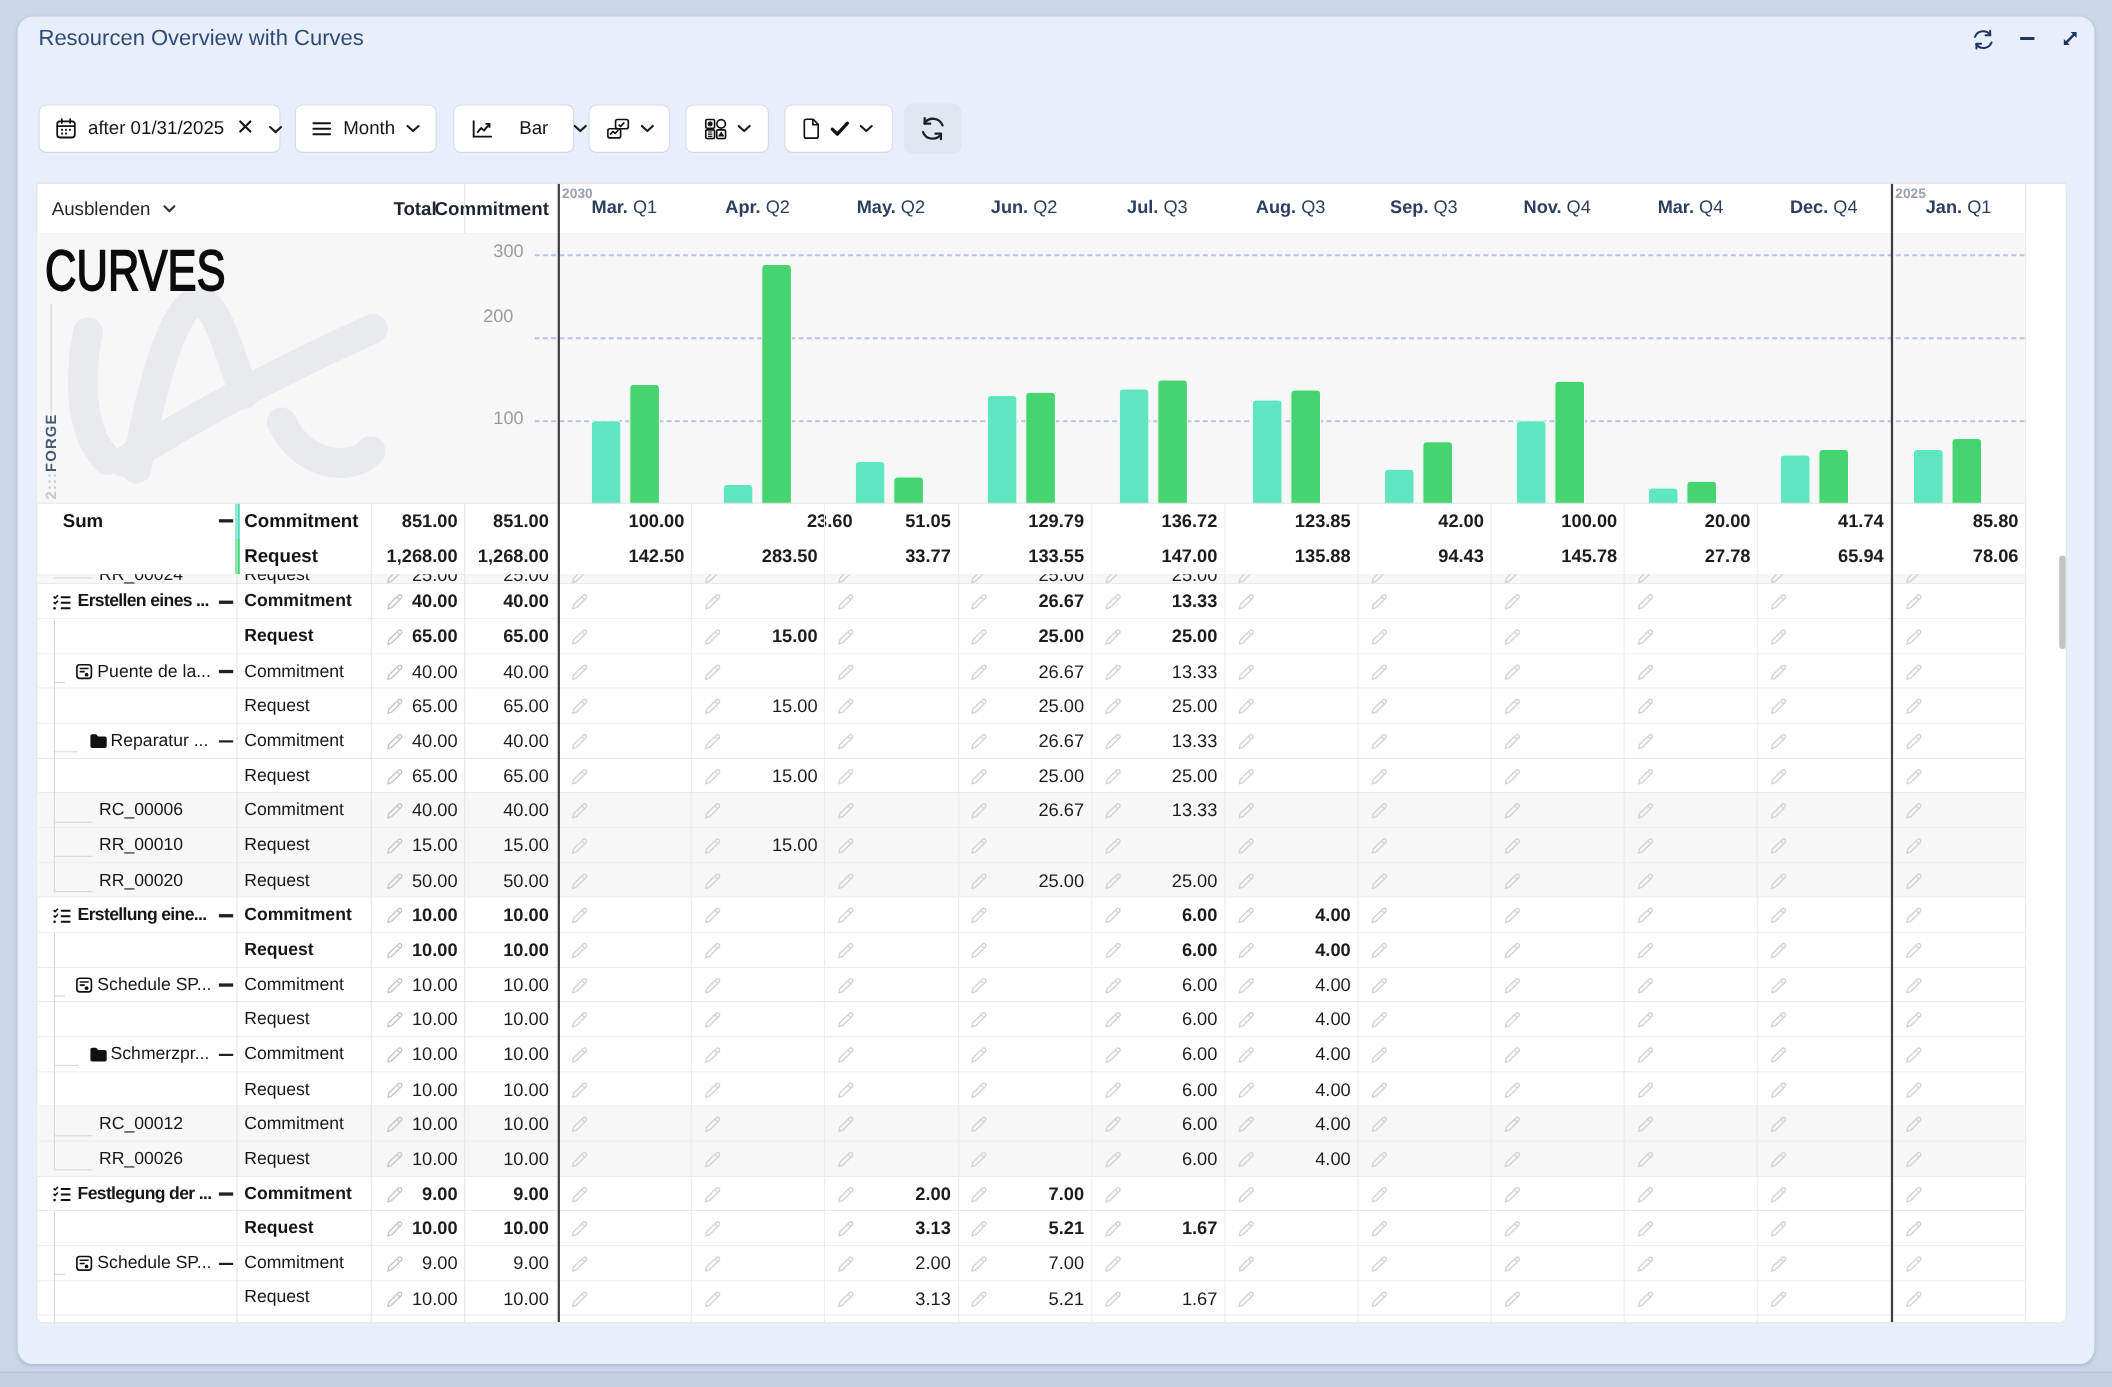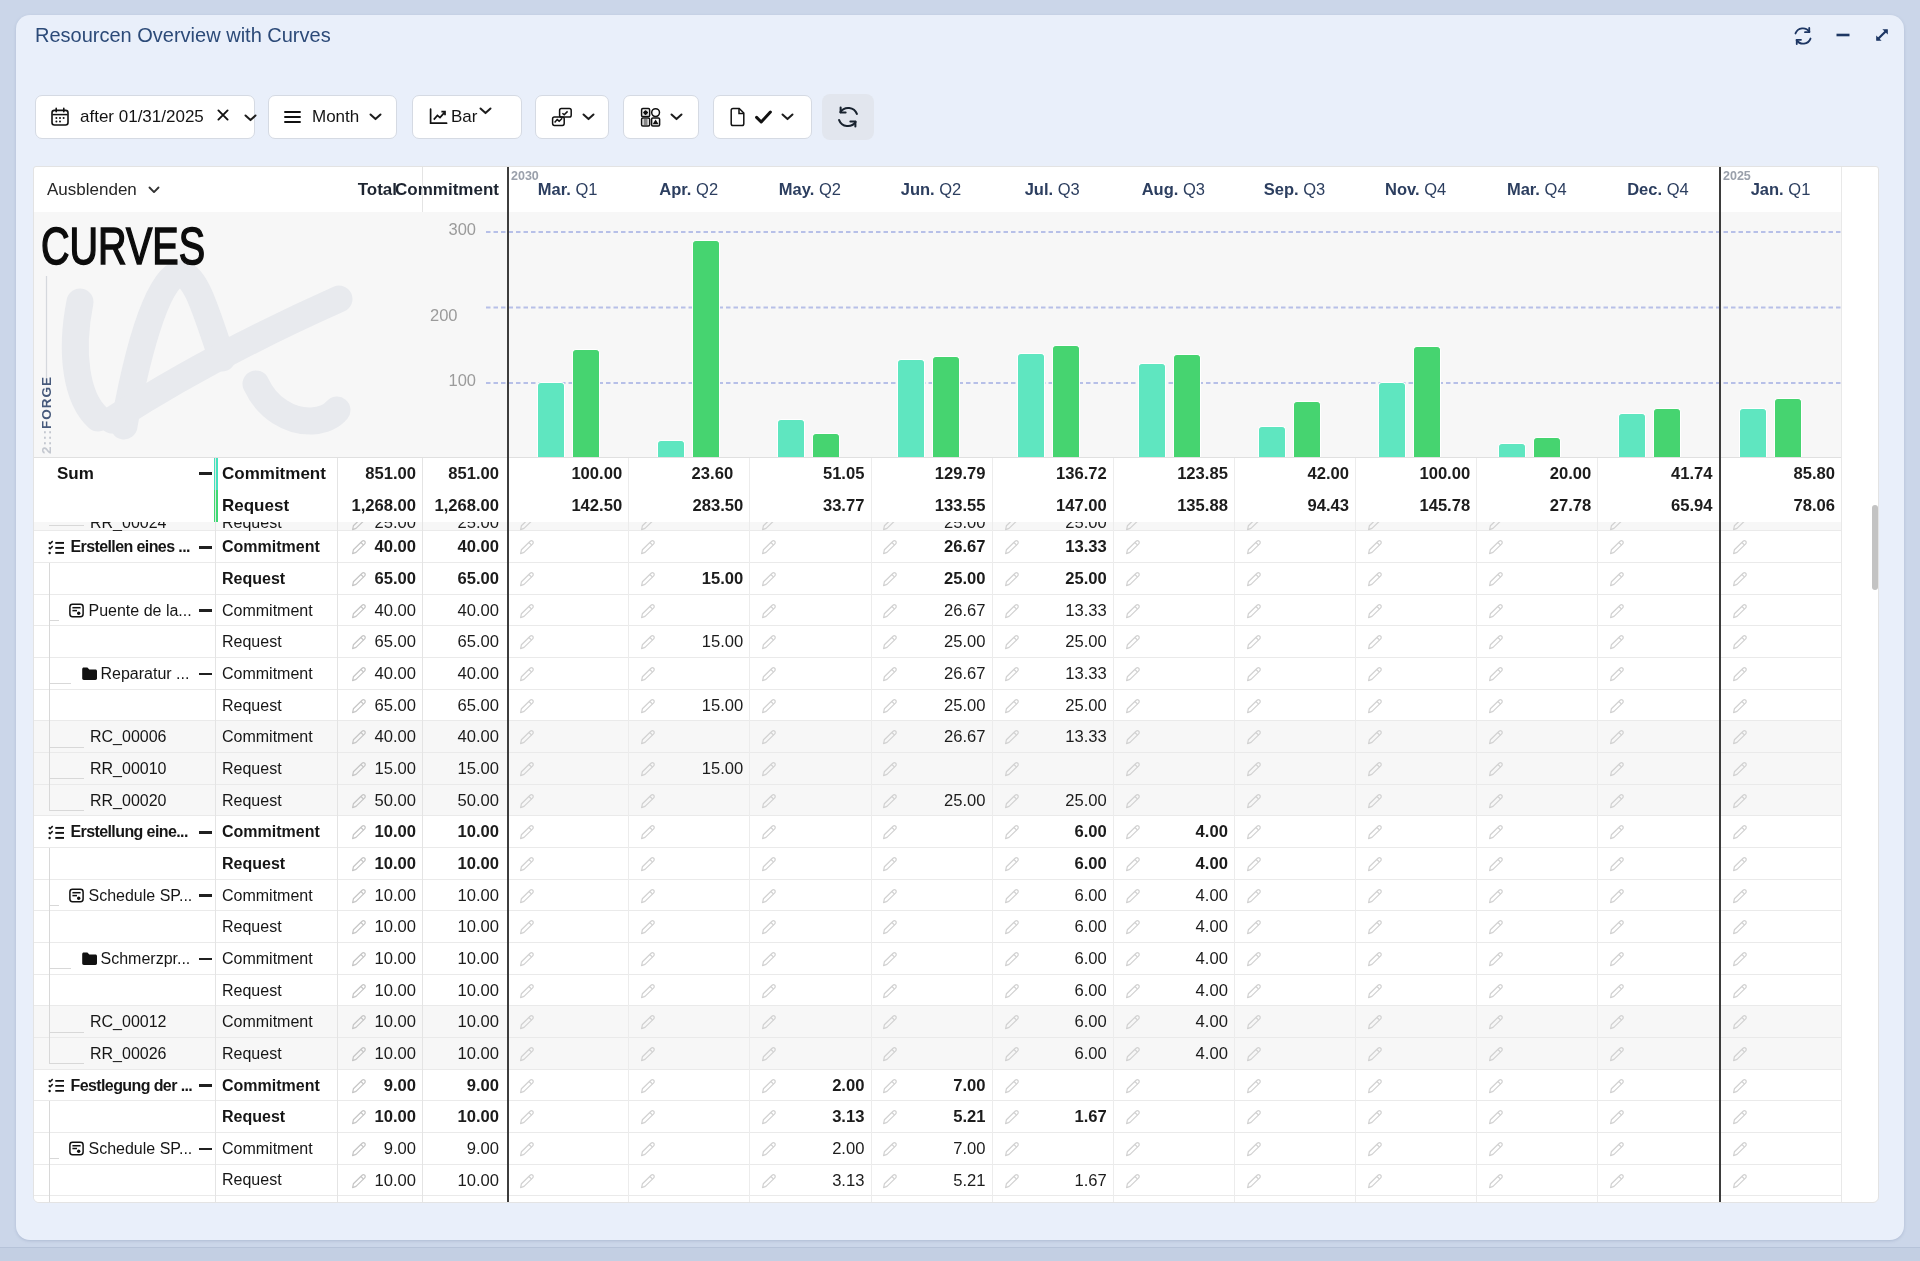--- a/index.html
+++ b/index.html
@@ -55,21 +55,21 @@
       <svg width="19" height="16" viewBox="0 0 19 16" style="">
         <path d="M2 3h15M2 8h15M2 13h15" stroke="#111" stroke-width="1.9" stroke-linecap="round"></path>
       </svg>
       <span>Month</span>
       <svg width="13" height="8" viewBox="0 0 13 8" style="">
         <path d="M1.5 1.5l5.0 4.6 5.0-4.6" fill="none" stroke="#1d1d1d" stroke-width="2.0" stroke-linecap="round" stroke-linejoin="round"></path>
       </svg>
     </span>
   </div>
 <div class="btn" style="left:412.00px;top:95.00px;width:110.00px;height:44.00px;">
-    <span style="position:relative;left:15px;display:flex;gap:2px">
+    <span style="position:relative;left:15px;display:flex;align-items:center;gap:23px">
       <svg width="21" height="19" viewBox="0 0 21 19" style="">
         <path d="M2.6 2.2v14h16" fill="none" stroke="#111" stroke-width="1.7" stroke-linecap="round"></path>
         <path d="M5.8 12.6l3.6-4.2 2.6 2.2 4.6-5.2" fill="none" stroke="#111" stroke-width="1.7"></path>
         <path d="M13.4 4.6h3.6v3.6" fill="none" stroke="#111" stroke-width="1.7"></path>
       </svg>
       <span>Bar</span>
       <svg width="13" height="8" viewBox="0 0 13 8" style="">
         <path d="M1.5 1.5l5.0 4.6 5.0-4.6" fill="none" stroke="#1d1d1d" stroke-width="2.0" stroke-linecap="round" stroke-linejoin="round"></path>
       </svg>
     </span>
@@ -151,21 +151,21 @@
         <path d="M46 90 C 36 140, 42 186, 64 206"></path>
         <path d="M90 214 C 100 158, 122 62, 146 62 C 162 62, 172 100, 188 146"></path>
         <path d="M78 208 C 146 164, 231 120, 305 87"></path>
         <path d="M222 172 C 233 196, 256 210, 278 209 C 290 208, 298 204, 303 198"></path>
       </g>
       <text x="7" y="52" font-family="Liberation Sans,sans-serif" font-weight="normal" font-size="52" letter-spacing="0" fill="#0c0c0c" stroke="#0c0c0c" stroke-width="1.6" textLength="164" lengthAdjust="spacingAndGlyphs">CURVES</text>
       <path d="M12.5 64v102" stroke="#d5d8dd" stroke-width="1.2"></path>
       <text transform="rotate(-90 0 0)" x="-242" y="17" font-family="Liberation Sans,sans-serif" font-weight="bold" font-size="13.5" letter-spacing="1"><tspan fill="#c3c7cf">2:::</tspan><tspan fill="#46597b">FORGE</tspan></text>
     </svg>
 <div style="left:396.00px;top:52.50px;width:46.00px;height:16.00px;font-size:16.5px;color:#9b9b9b;text-align:right;">300</div>
-<div style="left:396.00px;top:139px;width:46.00px;height:16.00px;font-size:16.5px;color:#9b9b9b;text-align:left;">200</div>
+<div style="left:396.00px;top:112px;width:46.00px;height:16.00px;font-size:16.5px;color:#9b9b9b;text-align:center;">200</div>
 <div style="left:396.00px;top:203.50px;width:46.00px;height:16.00px;font-size:16.5px;color:#9b9b9b;text-align:right;">100</div>
 <svg style="position:absolute;left:452px;top:45px" width="1355" height="245">
       <line x1="0" y1="20.0" x2="1355" y2="20.0" stroke="#b7c0e8" stroke-width="1.8" stroke-dasharray="4.5 3"></line>
       <line x1="0" y1="95.5" x2="1355" y2="95.5" stroke="#b7c0e8" stroke-width="1.8" stroke-dasharray="4.5 3"></line>
       <line x1="0" y1="171.0" x2="1355" y2="171.0" stroke="#b7c0e8" stroke-width="1.8" stroke-dasharray="4.5 3"></line>
     </svg>
 <div style="left:502.6px;top:214.5px;width:28px;height:77.0px;background:#5fe6c0;border:1.5px solid #fff;border-bottom:none;border-radius:4px 4px 0 0"></div>
 <div style="left:537.6px;top:181.8px;width:28px;height:109.7px;background:#46d470;border:1.5px solid #fff;border-bottom:none;border-radius:4px 4px 0 0"></div>
 <div style="left:622.8px;top:273.3px;width:28px;height:18.2px;background:#5fe6c0;border:1.5px solid #fff;border-bottom:none;border-radius:4px 4px 0 0"></div>
 <div style="left:657.8px;top:73.2px;width:28px;height:218.3px;background:#46d470;border:1.5px solid #fff;border-bottom:none;border-radius:4px 4px 0 0"></div>
@@ -195,21 +195,21 @@
 <div style="left:188.00px;top:290.50px;width:110.00px;height:32.00px;display:flex;align-items:center;font-size:17px;font-weight:bold;color:#141414;">Commitment</div>
 <div style="left:303.00px;top:290.50px;width:79.00px;height:32.00px;line-height:32px;">
       <span style="position:absolute;right:0" class="num b">851.00</span>
     </div>
 <div style="left:388.00px;top:290.50px;width:77.00px;height:32.00px;line-height:32px;">
       <span style="position:absolute;right:0" class="num b">851.00</span>
     </div>
 <div style="left:473.00px;top:290.50px;width:115.15px;height:32.00px;line-height:32px;">
       <span style="position:absolute;right:0" class="num b">100.00</span>
     </div>
-<div style="left:584px;top:290.50px;width:115.15px;height:32.00px;line-height:32px;">
+<div style="left:626px;top:290.50px;width:115.15px;height:32.00px;line-height:32px;">
       <span style="position:absolute;right:0" class="num b">23.60</span>
     </div>
 <div style="left:715.30px;top:290.50px;width:115.15px;height:32.00px;line-height:32px;">
       <span style="position:absolute;right:0" class="num b">51.05</span>
     </div>
 <div style="left:836.45px;top:290.50px;width:115.15px;height:32.00px;line-height:32px;">
       <span style="position:absolute;right:0" class="num b">129.79</span>
     </div>
 <div style="left:957.60px;top:290.50px;width:115.15px;height:32.00px;line-height:32px;">
       <span style="position:absolute;right:0" class="num b">136.72</span>

